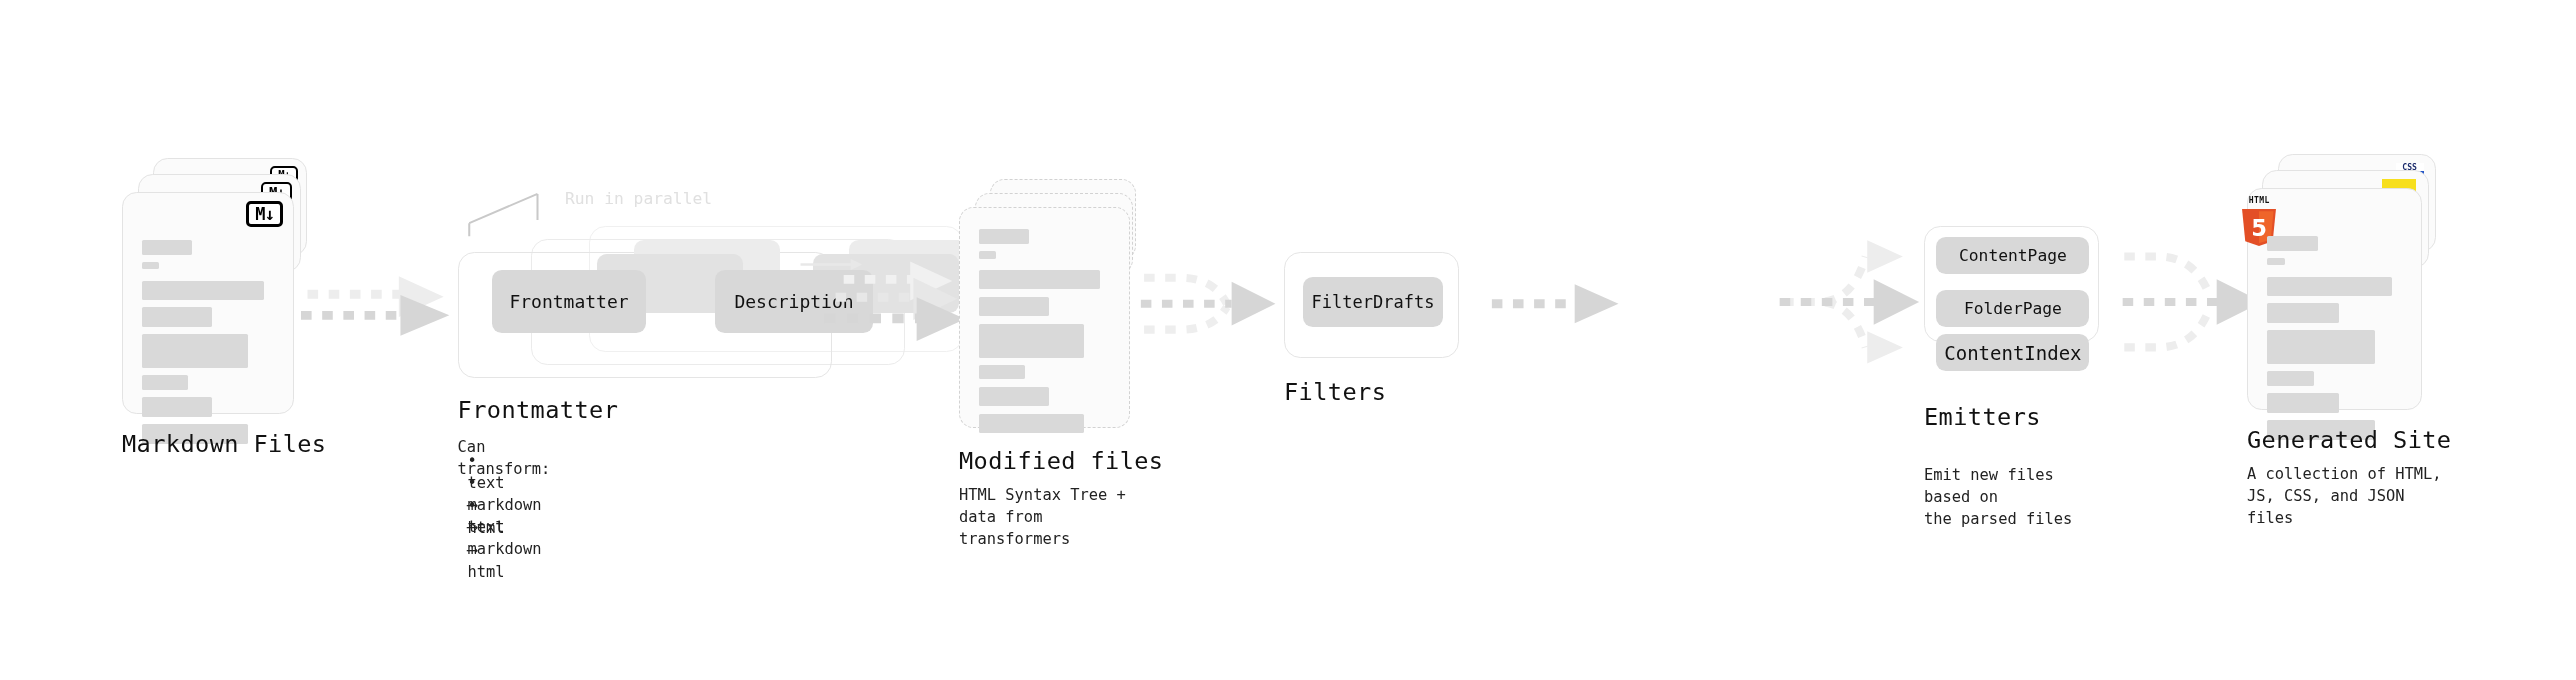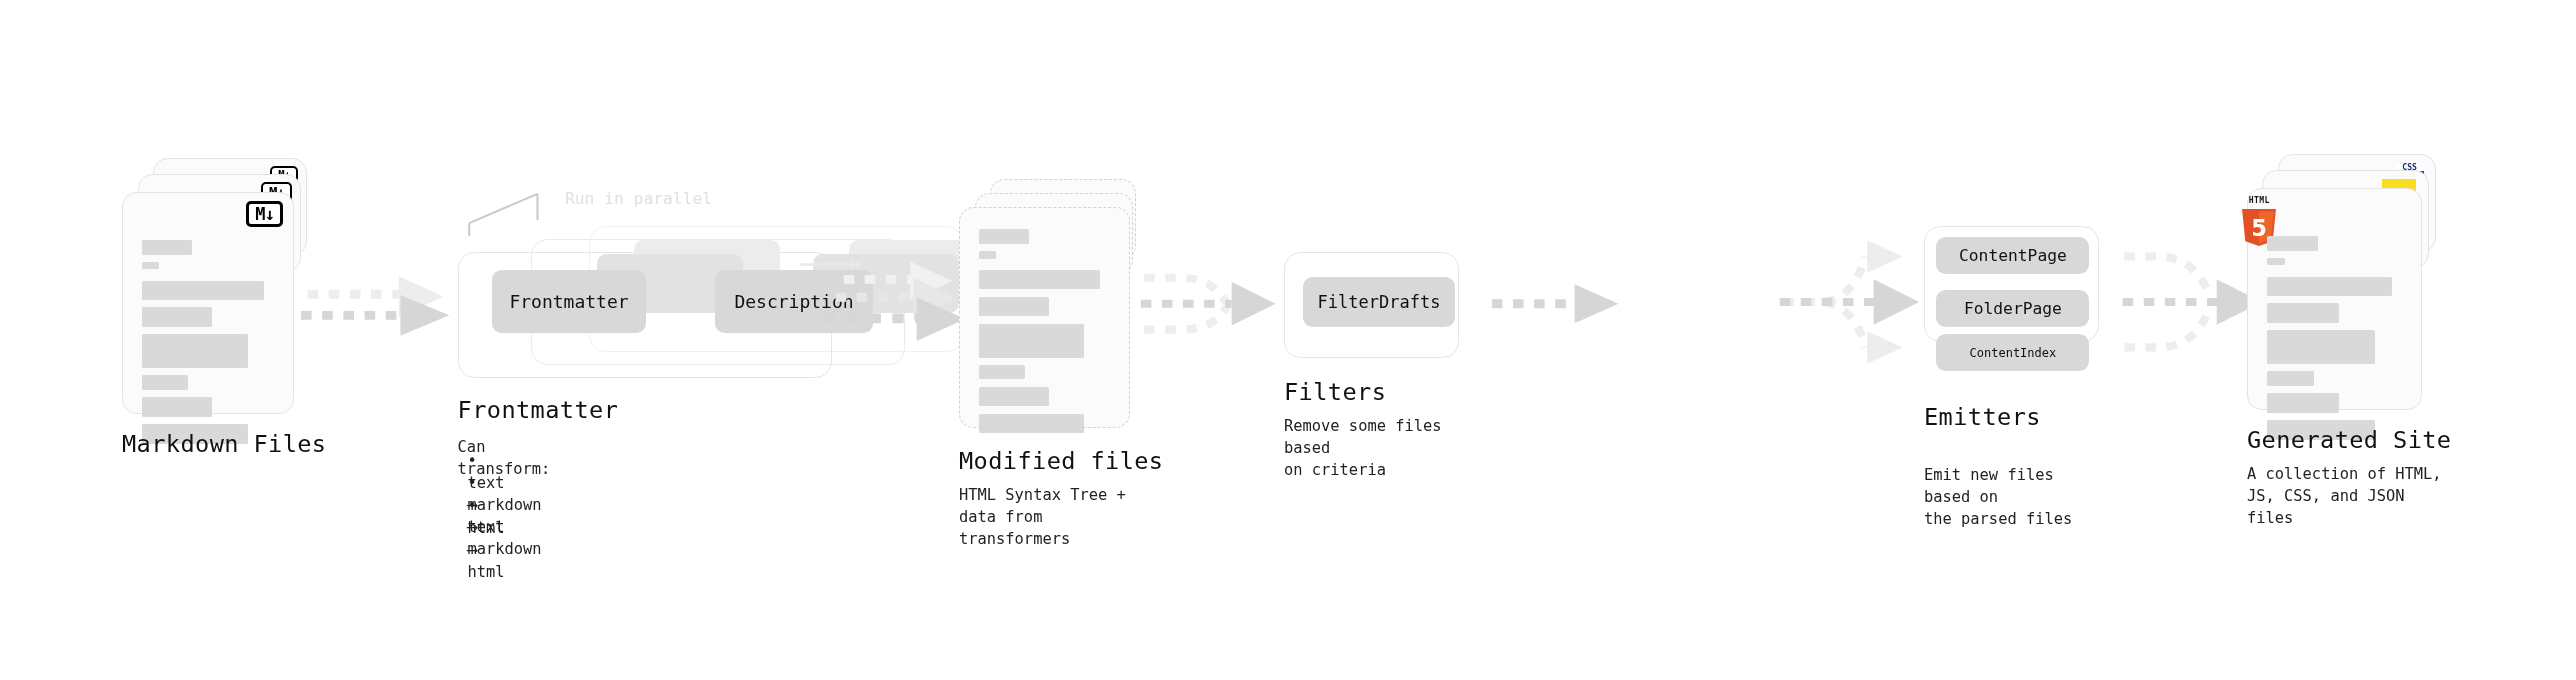--- a/index.html
+++ b/index.html
@@ -283,27 +283,25 @@
         <path d="M10 24 L55 24 Q96 24 112 56" stroke="#eeeeee"></path>
         <path d="M10 88 L55 88 Q96 88 112 60" stroke="#eeeeee"></path>
         <line x1="6" y1="56" x2="118" y2="56" stroke="#d6d6d6"></line>
       </g>
       <polygon points="118,29 172,56 118,83" fill="#d6d6d6"></polygon>
     </svg>
   </div>
 
   <div class="node" style="left:1284px; top:252px;">
     <div class="group-box" style="left:0px; top:0px; width:175px; height:106px; position:relative;">
-      <div class="pill" style="left:18px; top:24.4px; width:152px; height:50px; font-size:17px;">
+      <div class="pill" style="left:18px; top:24.4px; width:140px; height:50px; font-size:17px;">
         <span>FilterDrafts</span>
       </div>
     </div>
     <div class="title" style="position:absolute; left:0px; top:126px;">Filters</div>
-    <div class="subtitle" style="position:absolute; left:0px; top:153px;">Remove some files based
-on criteria</div>
   </div>
 
   <div class="arrows" style="left:1487px; top:281px;">
     <svg width="138" height="65" viewBox="0 0 170 80">
       <g fill="none" stroke-width="11" stroke-dasharray="13 13">
         <line x1="6" y1="28" x2="112" y2="28" stroke="#d6d6d6"></line>
       </g>
       <polygon points="108,4 162,28 108,52" fill="#d6d6d6"></polygon>
     </svg>
   </div>
@@ -323,21 +321,21 @@
   </div>
 
   <div class="node" style="left:1924px; top:226px;">
     <div class="group-box" style="left:0px; top:0px; width:175px; height:116px; position:relative;">
       <div class="pill" style="left:11.4px; top:9.8px; width:153px; height:37px; font-size:16.3px;">
         <span>ContentPage</span>
       </div>
       <div class="pill" style="left:11.4px; top:63px; width:153px; height:37px; font-size:16.3px;">
         <span>FolderPage</span>
       </div>
-      <div class="pill" style="left:11.4px; top:107px; width:153px; height:37px; font-size:12px;">
+      <div class="pill" style="left:11.4px; top:107px; width:153px; height:37px; font-size:19px;">
         <span>ContentIndex</span>
       </div>
     </div>
     <div class="title" style="position:absolute; left:0px; top:177px;">Emitters</div>
     <div class="subtitle" style="position:absolute; left:0px; top:205px;margin-top:34px;">Emit new files based on
 the parsed files</div>
   </div>
 
   <div class="arrows" style="left:2119px; top:229px;">
     <svg width="163" height="150" viewBox="0 0 200 185">

